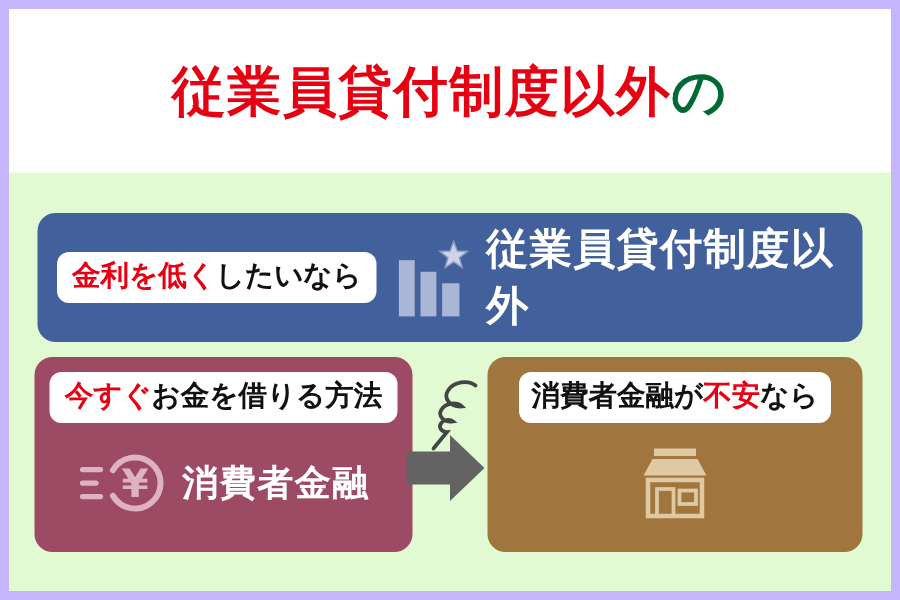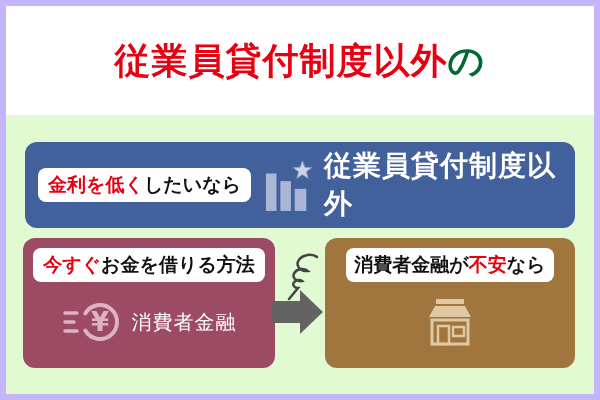--- a/index.html
+++ b/index.html
@@ -48,21 +48,21 @@
   .card-machikin{
     left:319px;top:232px;width:250px;height:130px;background:#a1753e;
     display:flex;flex-direction:column;align-items:center;
   }
   .card-consumer .cond-label,.card-machikin .cond-label{margin-top:10px;}
   .card-machikin .cond-label{font-size:19px;padding:7px 8px 8px 8px;}
   .card-row{
     flex:1;display:flex;align-items:center;justify-content:center;gap:12px;
     width:100%;padding-bottom:6px;
   }
-  .option-name{font-size:20px;font-weight:normal;letter-spacing:1px;}
+  .option-name{font-size:24px;font-weight:bold;letter-spacing:1px;}
   .connector{position:absolute;left:265px;top:240px;width:60px;height:100px;}
   .tornado{position:absolute;left:6px;top:2px;}
   .arrow{position:absolute;left:0;top:44px;}
 </style>
 </head>
 <body>
 
 <div class="frame">
 
   <div class="title">

